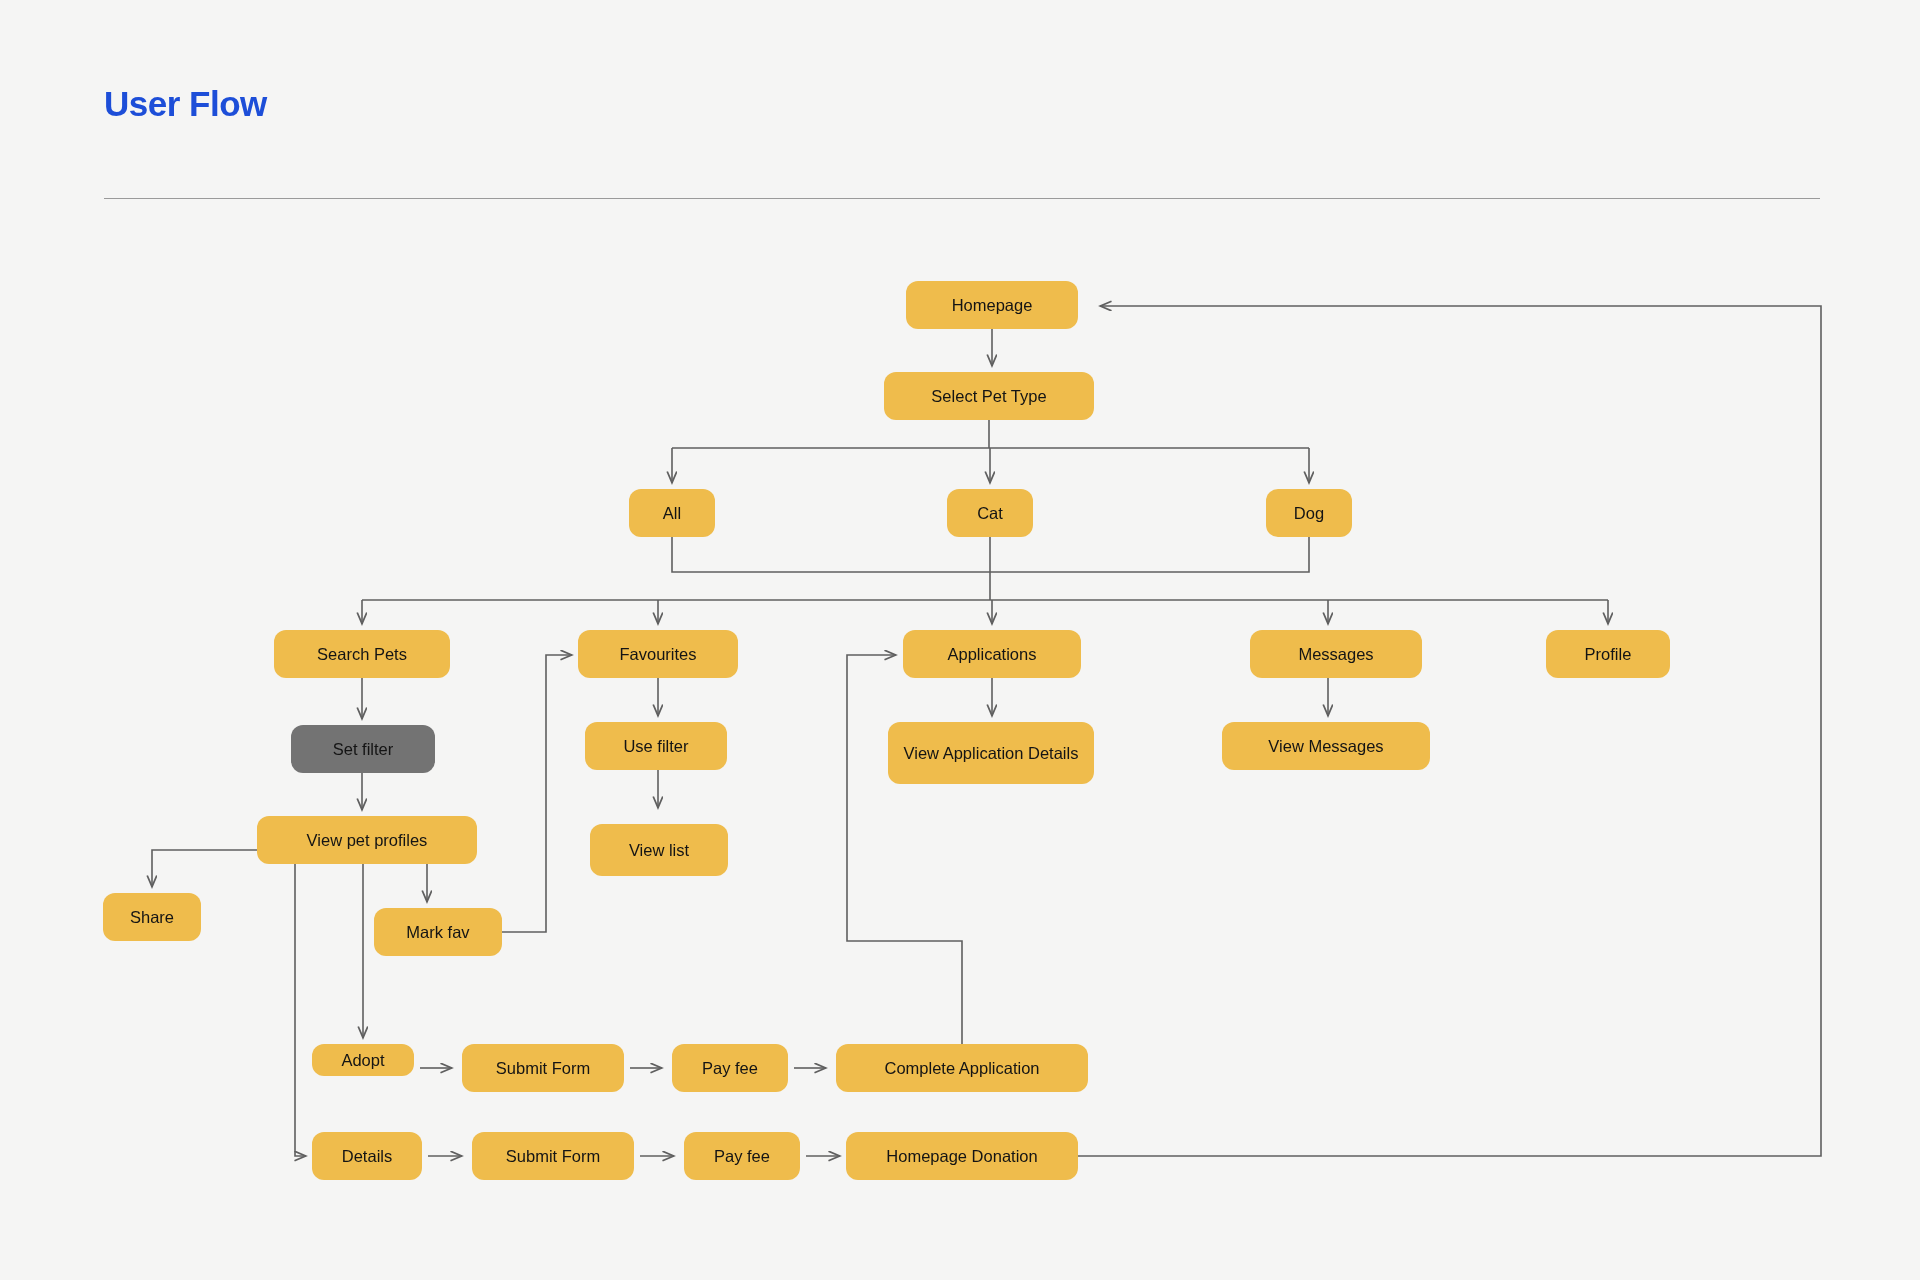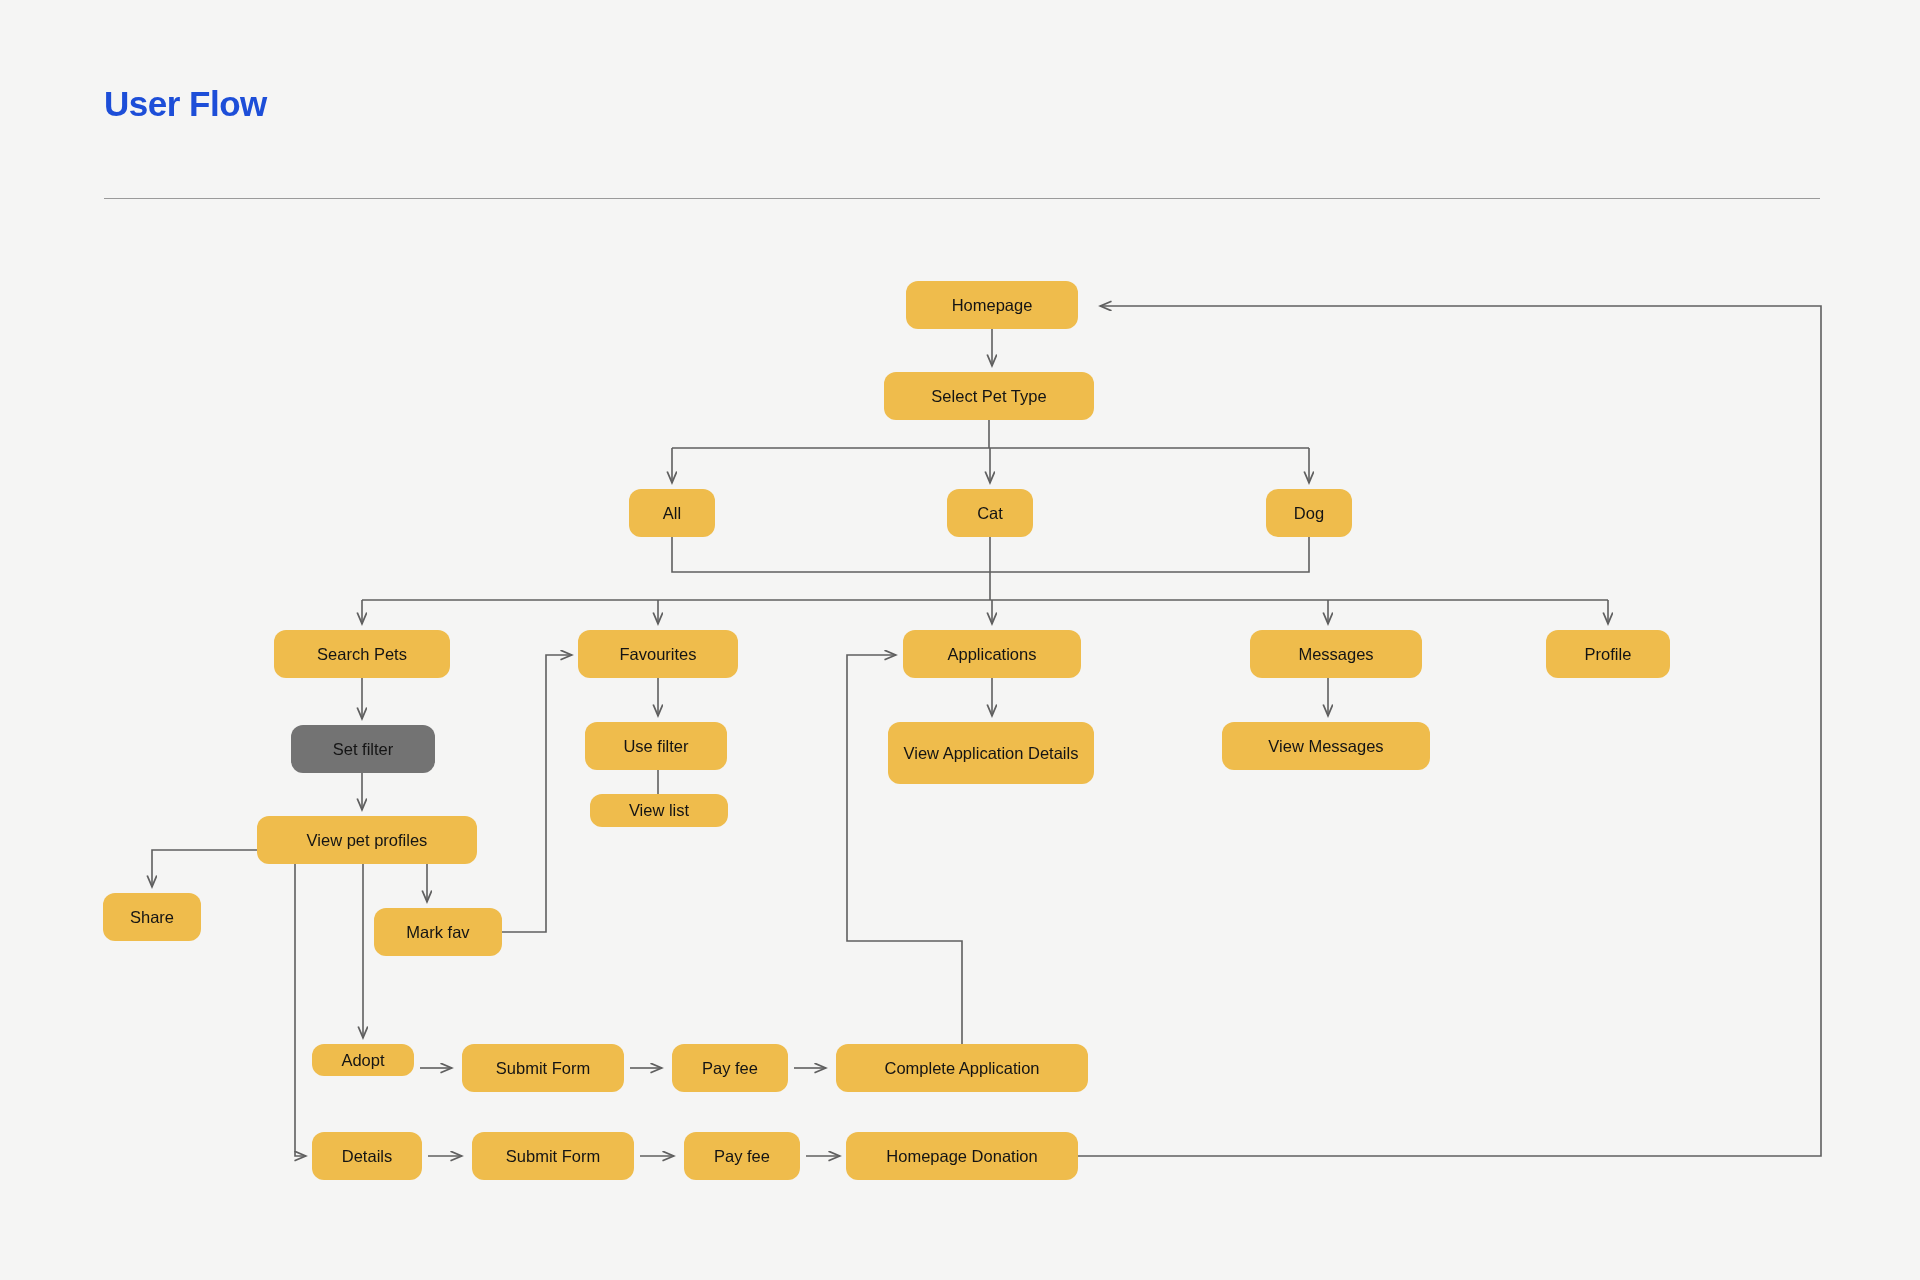--- a/index.html
+++ b/index.html
@@ -169,21 +169,21 @@
       </div>
       <div class="node" style="left: 888px; top: 722px; width: 206px; height: 62px; background: rgb(239, 188, 76); color: rgb(20, 20, 20);">
         <span>View Application Details</span>
       </div>
       <div class="node" style="left: 1222px; top: 722px; width: 208px; height: 48px; background: rgb(239, 188, 76); color: rgb(20, 20, 20);">
         <span>View Messages</span>
       </div>
       <div class="node" style="left: 257px; top: 816px; width: 220px; height: 48px; background: rgb(239, 188, 76); color: rgb(20, 20, 20);">
         <span>View pet profiles</span>
       </div>
-      <div class="node" style="left: 590px; top: 794px; width: 138px; height: 33px; background: rgb(239, 188, 76); color: rgb(20, 20, 20);">
+      <div class="node" style="left: 590px; top: 824px; width: 138px; height: 52px; background: rgb(239, 188, 76); color: rgb(20, 20, 20);">
         <span>View list</span>
       </div>
       <div class="node" style="left: 103px; top: 893px; width: 98px; height: 48px; background: rgb(239, 188, 76); color: rgb(20, 20, 20);">
         <span>Share</span>
       </div>
       <div class="node" style="left: 374px; top: 908px; width: 128px; height: 48px; background: rgb(239, 188, 76); color: rgb(20, 20, 20);">
         <span>Mark fav</span>
       </div>
       <div class="node" style="left: 312px; top: 1044px; width: 102px; height: 32px; background: rgb(239, 188, 76); color: rgb(20, 20, 20);">
         <span>Adopt</span>

